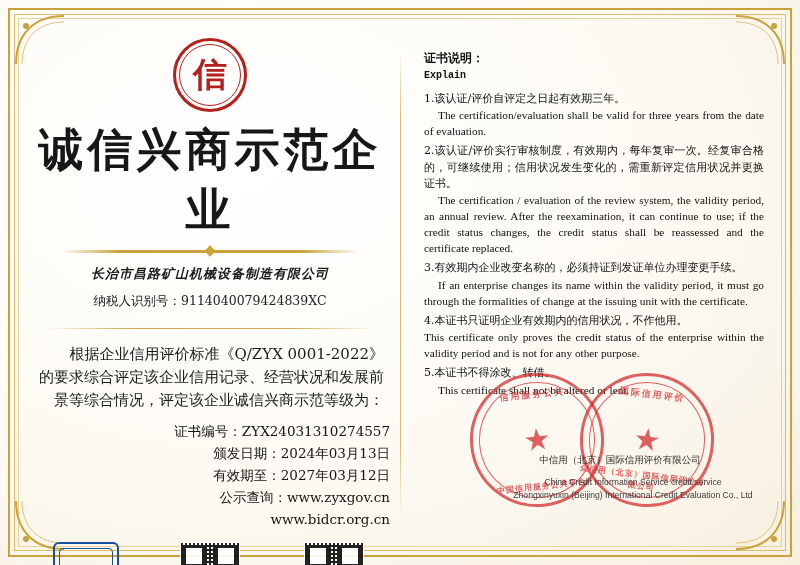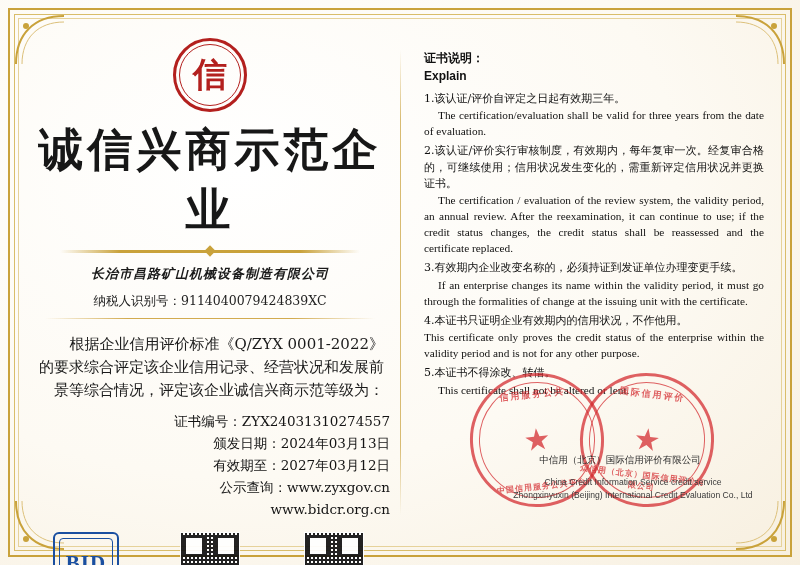--- a/index.html
+++ b/index.html
@@ -76,21 +76,21 @@
   }
   .divider:after{
     content:"";position:absolute;left:50%;top:-3px;margin-left:-4px;
     width:8px;height:8px;background:#c9a23b;transform:rotate(45deg);
   }
   .company{
     font-size:13px;font-weight:bold;color:#1a1a1a;letter-spacing:1px;
     font-family:"DejaVu Serif", serif;margin:4px 0 10px 0;font-style:italic;
   }
   .taxrow{
-    font-size:12.5px;color:#222;margin-bottom:8px;
+    font-size:12.5px;color:#222;margin-bottom:18px;
     font-family:"DejaVu Serif", serif;
   }
   .divider2{
     width:330px;height:1px;margin:6px auto 14px auto;
     background:linear-gradient(to right,rgba(201,162,59,0) 0%,#d2ab4f 25%,#d2ab4f 75%,rgba(201,162,59,0) 100%);
   }
   .para{
     font-size:15px;line-height:23px;color:#1b1b1b;text-align:right;
     margin:0 6px 8px 6px;text-indent:26px;
     font-family:"DejaVu Serif", serif;
@@ -145,21 +145,21 @@
   }
 
   
   .right{
     position:absolute;left:424px;top:50px;width:340px;
     font-size:11px;line-height:16.4px;color:#111;
     font-family:"DejaVu Serif", serif;
     text-align:justify;
   }
   .right .hd{font-size:12px;font-weight:bold;margin-bottom:2px;}
-  .right .hd-en{font-size:12px;font-weight:bold;margin-bottom:6px;font-family:Liberation Sans, sans-serif;}
+  .right .hd-en{font-size:10px;font-weight:bold;margin-bottom:6px;font-family:Liberation Mono, monospace;}
   .right .cn{margin-top:4px;}
   .right .en{font-family:"Liberation Serif", serif;font-size:11.3px;line-height:16px;}
   .right .indent{text-indent:14px;}
 
   
   .seal{
     position:absolute;width:128px;height:128px;border-radius:50%;
     border:3px solid #d3262b;color:#d3262b;
     opacity:.72;
     display:flex;align-items:center;justify-content:center;

